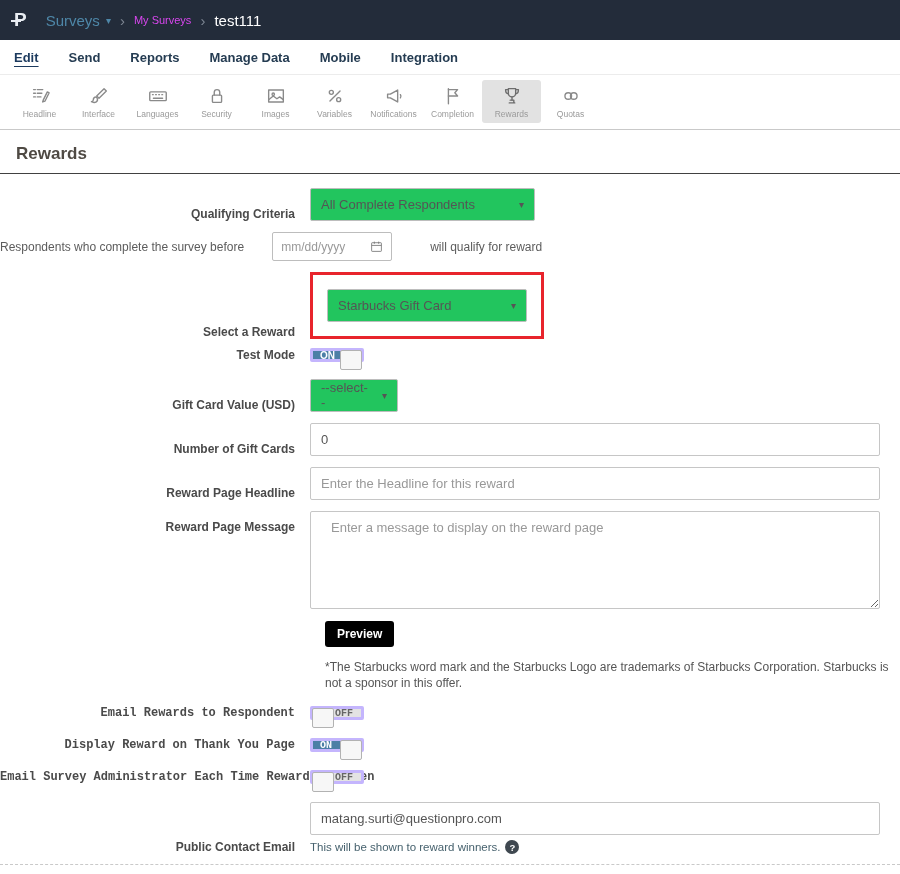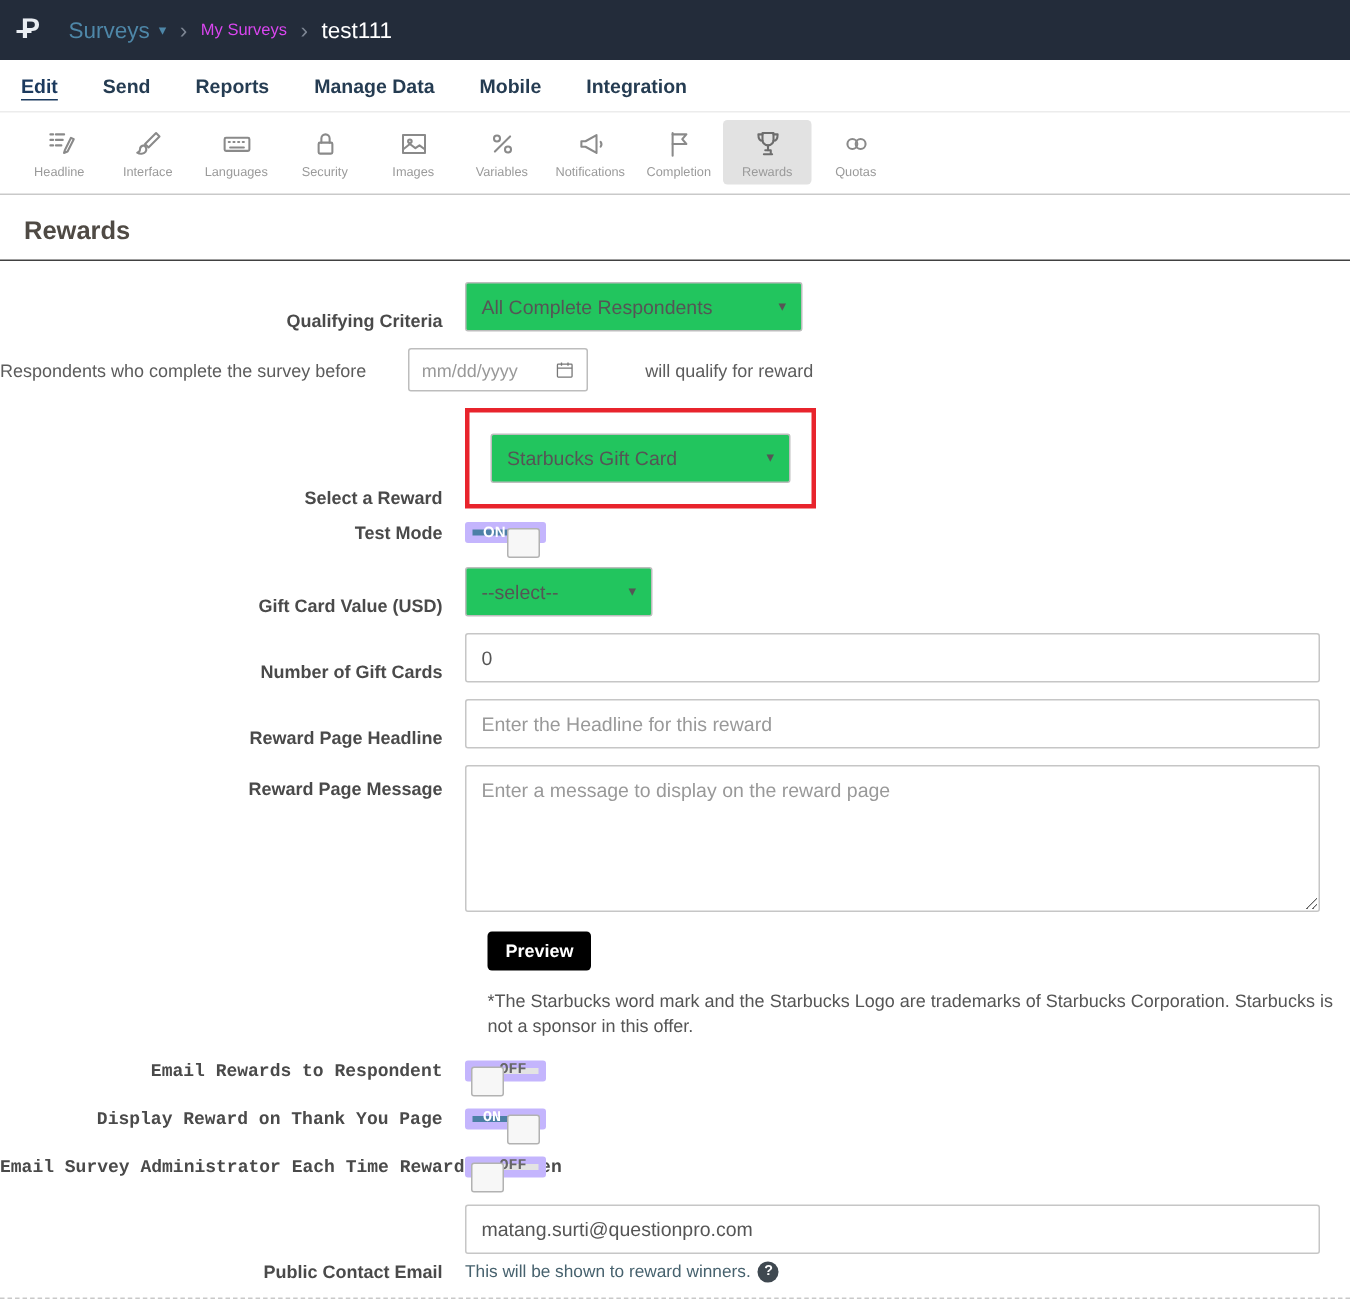--- a/index.html
+++ b/index.html
@@ -41,43 +41,43 @@
   .lbl { width: 310px; min-width: 310px; text-align: right; padding-right: 15px; font-weight: bold; font-size: 12px; color: #4a4a4a; white-space: nowrap; }
   .row.top .lbl { padding-top: 9px; }
   .field { flex: 1; max-width: 570px; }
   .indent { margin-left: 325px; }
   .dropdown {
     height: 33px; display: inline-flex; align-items: center; justify-content: space-between;
     padding: 0 10px; border: 1px solid #bdbdbd; border-radius: 2px; background: #22c55e;
     font-size: 13px; color: #555; cursor: pointer;
   }
   .dropdown .caret { font-size: 10px; color: #555; margin-left: 10px; }
-  .w225 { width: 225px; } .w200 { width: 200px; } .w105 { width: 125px; }
+  .w225 { width: 225px; } .w200 { width: 200px; } .w105 { width: 88px; }
   .redbox { display: inline-block; border: 3px solid #e8242c; padding: 14px; line-height: 0; }
   .txt {
     width: 100%; height: 33px; padding: 0 10px; border: 1px solid #c6c6c6; border-radius: 2px;
     font-size: 13px; color: #555; font-family: inherit; background: #fff;
   }
   .txt::placeholder, textarea::placeholder { color: #999; }
   textarea.txtarea {
-    width: 100%; height: 98px; padding: 8px 10px; border: 1px solid #c6c6c6; border-radius: 2px;
+    width: 100%; height: 98px; padding: 8px 20px; border: 1px solid #c6c6c6; border-radius: 2px;
     font-size: 13px; color: #555; font-family: inherit; resize: both;
   }
   .inline-note { font-size: 12px; color: #5c5c5c; }
   .datebox {
     display: inline-flex; align-items: center; justify-content: space-between;
     width: 120px; height: 29px; padding: 0 8px; border: 1px solid #bdbdbd; border-radius: 2px;
     background: #fff; cursor: pointer; margin: 0 38px 0 28px;
   }
   .datebox .dph { font-size: 12px; color: #999; }
   .datebox svg { width: 13px; height: 13px; stroke: #777; fill: none; stroke-width: 1.6; }
   
   .toggle {
     width: 54px; height: 14px; position: relative; display: flex; align-items: center;
-    font-size: 10px; font-weight: bold; border: 5px solid #c4b5fd; border-radius: 2px; cursor: pointer;
+    font-size: 10px; font-weight: bold; border: 3px solid #c4b5fd; border-radius: 2px; cursor: pointer;
   }
   .toggle.on { background: #4c7fa6; color: #fff; justify-content: flex-start; padding-left: 7px; }
   .toggle.off { background: #e3e3e3; color: #666; justify-content: flex-end; padding-right: 8px; }
   .toggle .knob { position: absolute; top: -1px; width: 22px; height: 20px; background: #f7f7f7; border: 1px solid #b2b2b2; border-radius: 2px; }
   .toggle.on .knob { right: -1px; }
   .toggle.off .knob { left: -1px; }
   .btn {
     display: inline-block; background: #000000; color: #fff; font-weight: bold; font-size: 12px;
     padding: 6px 12px; border: none; border-radius: 3px; cursor: pointer; font-family: inherit;
   }

